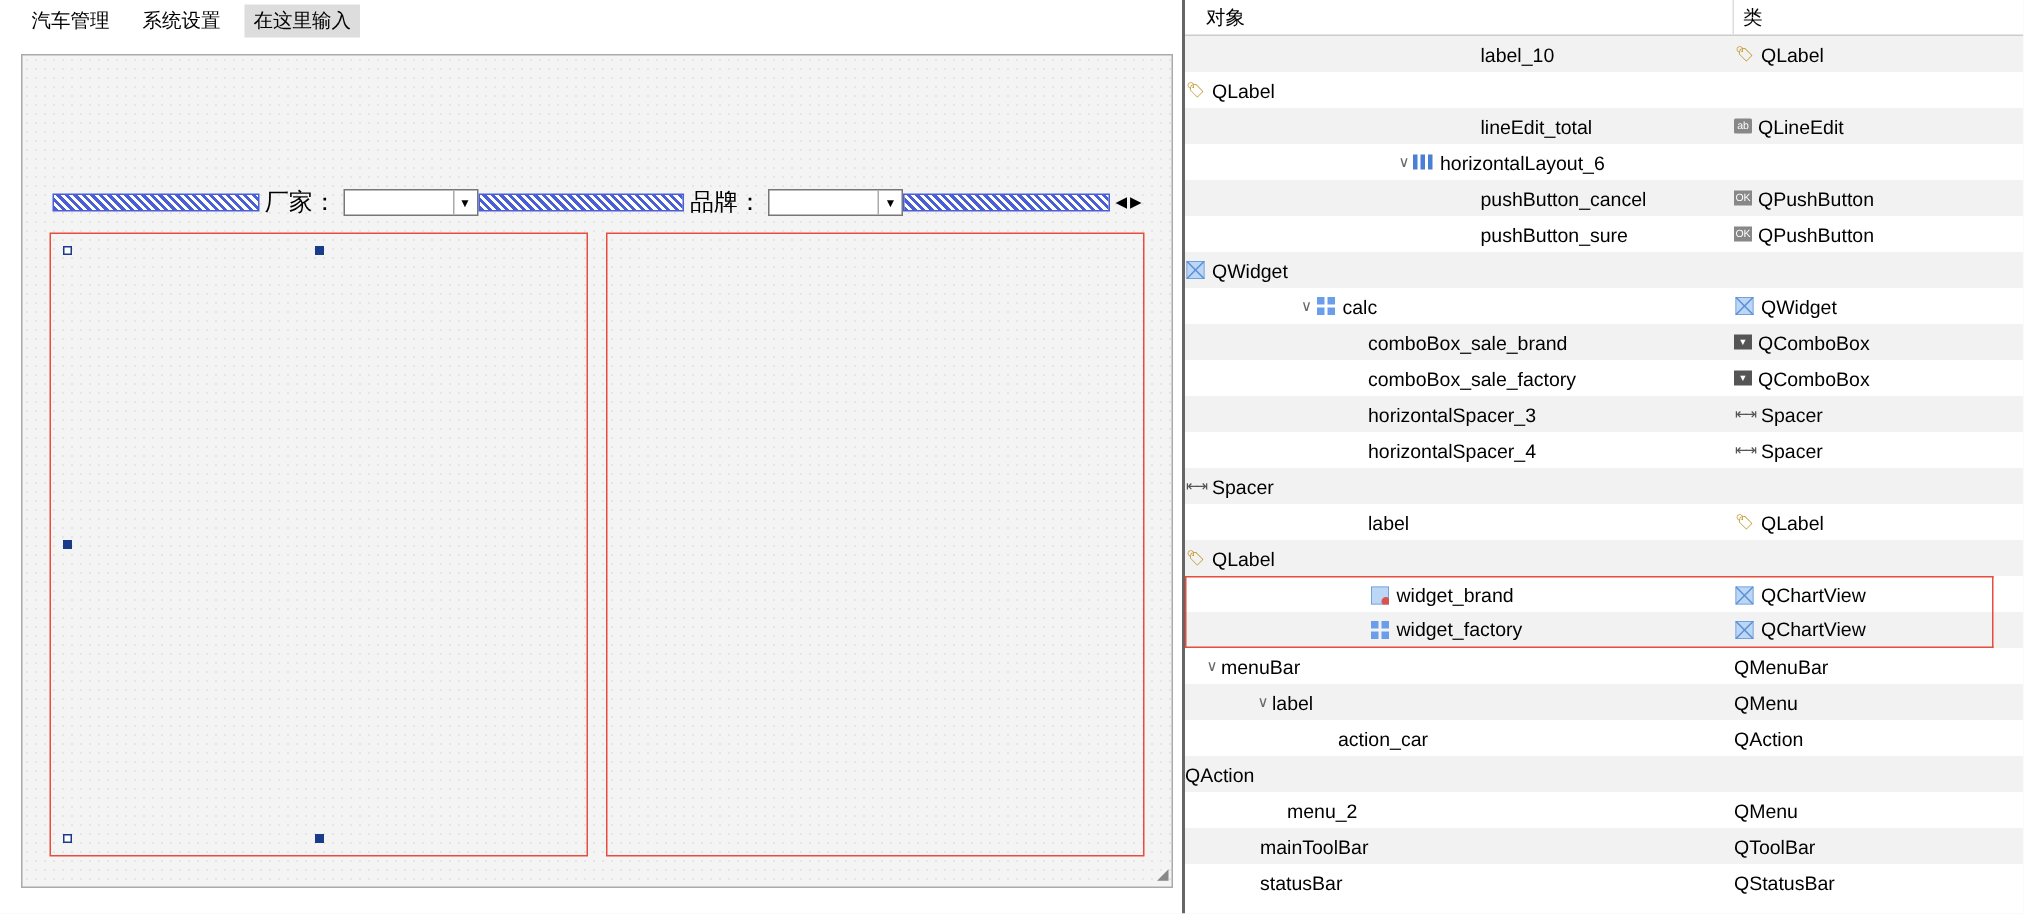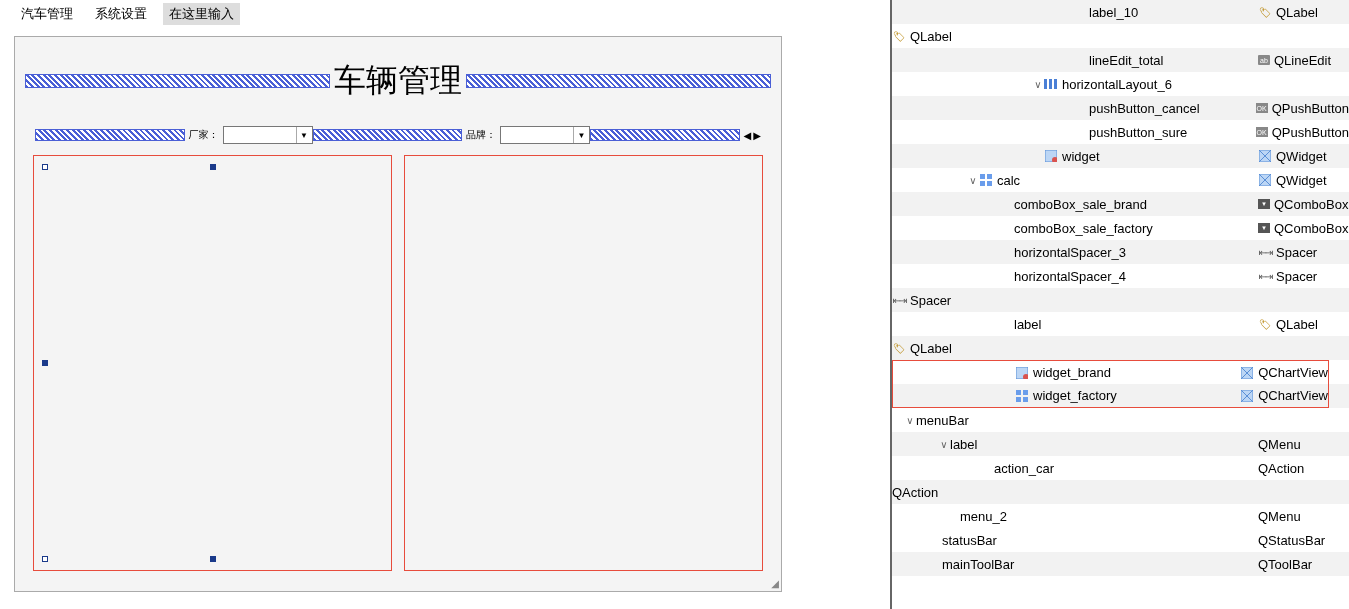--- a/index.html
+++ b/index.html
@@ -1,17 +1,17 @@
 <!DOCTYPE html>
 <html><head>
 <meta charset="utf-8">
 <style>
 * { box-sizing: border-box; margin: 0; padding: 0; }
 body { font-family: "Microsoft YaHei", Arial, sans-serif; font-size: 13px; color: #000; background: #fff; width: 1349px; height: 609px; overflow: hidden; display: flex; }
-.left-pane { width: 892px; height: 609px; border-right: 2px solid #666; background: #fff; position: relative; }
+.left-pane { width: 790px; height: 609px; border-right: 2px solid #666; background: #fff; position: relative; }
 .menubar { height: 28px; display: flex; align-items: center; padding-left: 15px; gap: 10px; background: #fff; }
 .menubar .menu-item { padding: 2px 6px; }
 .menubar .menu-input { background: #ddd; padding: 2px 6px; }
 .designer-canvas {
   margin: 8px 14px;
   width: 768px; height: 556px;
   background-color: #f4f4f4;
   background-image: radial-gradient(circle, #b8b8b8 0.5px, transparent 0.5px);
   background-size: 6px 6px;
   position: relative;
@@ -19,21 +19,21 @@
 }
 .title-row { position: absolute; top: 24px; left: 10px; right: 10px; height: 40px; display: flex; align-items: center; }
 .spring { flex: 1; height: 14px;
   background: repeating-linear-gradient(45deg, #4a5fd6 0 2px, #fff 2px 4px);
   border: 1px solid #4a5fd6; }
 .title-text { font-family: "SimSun", serif; font-size: 32px; padding: 0 4px; background: transparent; }
 .combo-row { position: absolute; top: 86px; left: 20px; right: 20px; height: 24px; display: flex; align-items: center; }
 .combo-row .spring-sm { flex: 1; height: 12px;
   background: repeating-linear-gradient(45deg, #4a5fd6 0 2px, #fff 2px 4px);
   border: 1px solid #4a5fd6; }
-.combo-label { font-size: 10px; padding: 0 4px; }
+.combo-label { font-size: 16px; padding: 0 4px; }
 .combo { width: 90px; height: 18px; border: 1px solid #777; background: #fff; display: flex; align-items: center; justify-content: flex-end; }
 .combo .arrow { width: 16px; height: 100%; border-left: 1px solid #aaa; display: flex; align-items: center; justify-content: center; font-size: 8px; }
 .nav-arrows { display: flex; font-size: 10px; gap: 2px; margin-left: 4px; }
 .chart-area { position: absolute; top: 118px; left: 18px; right: 18px; bottom: 20px; display: flex; gap: 12px; }
 .chart-widget { flex: 1; border: 1px solid #e74c3c; background: transparent; position: relative; }
 .sel-handle { width: 6px; height: 6px; background: #1a3a8a; position: absolute; }
 .sel-handle.tl { top: 8px; left: 8px; background: #fff; border: 1px solid #1a3a8a; }
 .sel-handle.tc { top: 8px; left: 50%; margin-left: -3px; }
 .sel-handle.ml { top: 50%; left: 8px; margin-top: -3px; }
 .sel-handle.bl { bottom: 8px; left: 8px; background: #fff; border: 1px solid #1a3a8a; }
@@ -61,25 +61,20 @@
 </head>
 <body>
 
 <div class="left-pane">
   <div class="menubar">
     <span class="menu-item">汽车管理</span>
     <span class="menu-item">系统设置</span>
     <span class="menu-input">在这里输入</span>
   </div>
   <div class="designer-canvas">
-    <div class="title-row">
-      <div class="spring"></div>
-      <div class="title-text">车辆管理</div>
-      <div class="spring"></div>
-    </div>
     <div class="combo-row">
       <div class="spring-sm"></div>
       <span class="combo-label">厂家：</span>
       <div class="combo">
           <div class="arrow">▼</div>
         </div>
       <div class="spring-sm"></div>
       <span class="combo-label">品牌：</span>
       <div class="combo">
           <div class="arrow">▼</div>
@@ -98,20 +93,24 @@
         <div class="sel-handle bl"></div>
         <div class="sel-handle bc"></div>
       </div>
       <div class="chart-widget"></div>
     </div>
     <div class="resize-grip">◢</div>
   </div>
 </div>
 
 <div class="right-pane">
+  <div class="tree-header">
+    <div class="col1">对象</div>
+    <div class="col2">类</div>
+  </div>
   <div class="tree-body" id="tree-body">
       <div class="tree-row alt">
         <div class="obj-cell" style="">
           <span style="display:inline-block;width:185px"></span>
           <span class="expander"></span>
           <span>label_10</span>
         </div>
         <div class="cls-cell" style="">
           <span class="cls-icon tag-ico">🏷</span>
           <span>QLabel</span>
@@ -164,31 +163,20 @@
           <span style="display:inline-block;width:185px"></span>
           <span class="expander"></span>
           <span>pushButton_sure</span>
         </div>
         <div class="cls-cell" style="">
           <span class="cls-icon btn-ico">OK</span>
           <span>QPushButton</span>
         </div>
       </div>
       <div class="tree-row alt">
-        <div class="obj-cell" style="">
-          <span style="display:inline-block;width:140px"></span>
-          <span class="expander"></span>
-          <span class="obj-icon">
-            <svg width="12" height="12">
-              <rect x="0" y="0" width="12" height="12" fill="#bcd6f5" stroke="#5a8fd6"></rect>
-              <circle cx="10" cy="10" r="3" fill="#d9534f"></circle>
-            </svg>
-          </span>
-          <span>widget</span>
-        </div>
         <div class="cls-cell" style="">
           <span class="cls-icon">
             <svg width="12" height="12">
               <rect x="0" y="0" width="12" height="12" fill="#bcd6f5" stroke="#5a8fd6"></rect>
               <line x1="0" y1="0" x2="12" y2="12" stroke="#5a8fd6"></line>
               <line x1="12" y1="0" x2="0" y2="12" stroke="#5a8fd6"></line>
             </svg>
           </span>
           <span>QWidget</span>
         </div>
@@ -332,20 +320,23 @@
           </span>
           <span>QChartView</span>
         </div>
       </div>
       <div class="tree-row">
         <div class="obj-cell" style="">
           <span style="display:inline-block;width:12px"></span>
           <span class="expander">∨</span>
           <span>menuBar</span>
         </div>
+        <div class="cls-cell" style="">
+          <span>QMenuBar</span>
+        </div>
       </div>
       <div class="tree-row alt">
         <div class="obj-cell" style="">
           <span style="display:inline-block;width:46px"></span>
           <span class="expander">∨</span>
           <span>label</span>
         </div>
         <div class="cls-cell" style="">
           <span>QMenu</span>
         </div>
@@ -368,34 +359,34 @@
       <div class="tree-row">
         <div class="obj-cell" style="">
           <span style="display:inline-block;width:56px"></span>
           <span class="expander"></span>
           <span>menu_2</span>
         </div>
         <div class="cls-cell" style="">
           <span>QMenu</span>
         </div>
       </div>
-      <div class="tree-row">
+      <div class="tree-row alt">
         <div class="obj-cell" style="">
           <span style="display:inline-block;width:38px"></span>
           <span class="expander"></span>
+          <span>mainToolBar</span>
+        </div>
+        <div class="cls-cell" style="">
+          <span>QToolBar</span>
+        </div>
+      </div>
+      <div class="tree-row">
+        <div class="obj-cell" style="">
+          <span style="display:inline-block;width:38px"></span>
+          <span class="expander"></span>
           <span>statusBar</span>
         </div>
         <div class="cls-cell" style="">
           <span>QStatusBar</span>
-        </div>
-      </div>
-      <div class="tree-row alt">
-        <div class="obj-cell" style="">
-          <span style="display:inline-block;width:38px"></span>
-          <span class="expander"></span>
-          <span>mainToolBar</span>
-        </div>
-        <div class="cls-cell" style="">
-          <span>QToolBar</span>
         </div>
       </div>
     </div>
 </div>
 
 </body></html>

